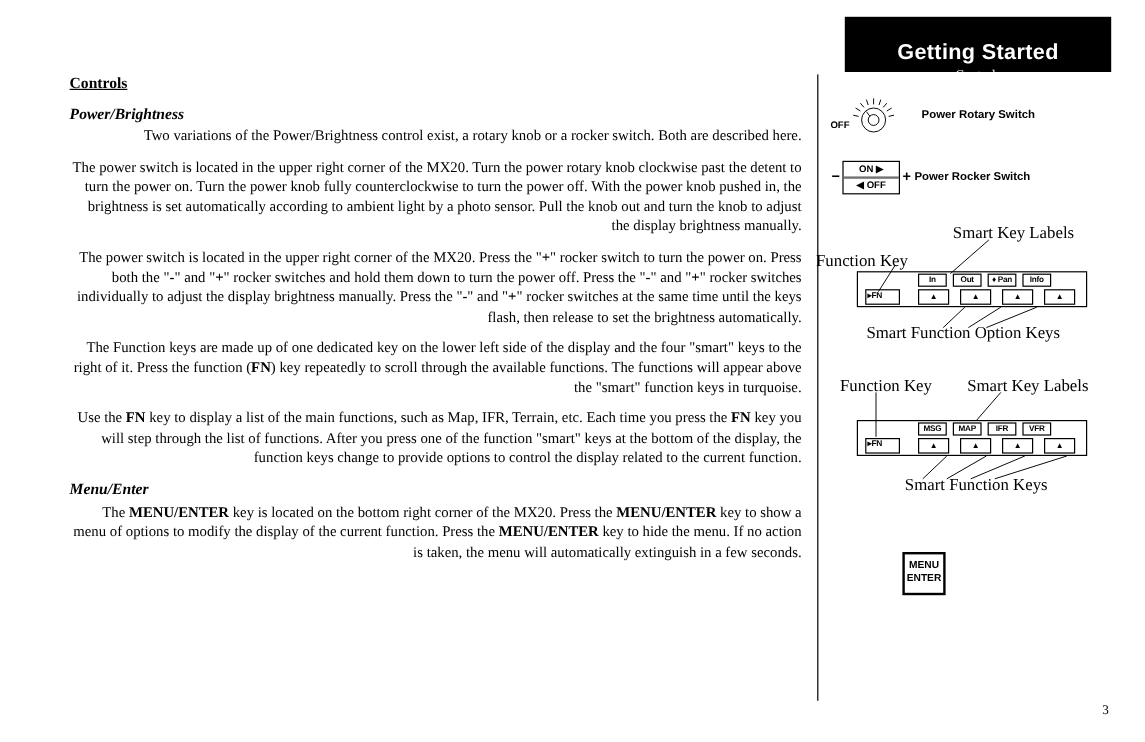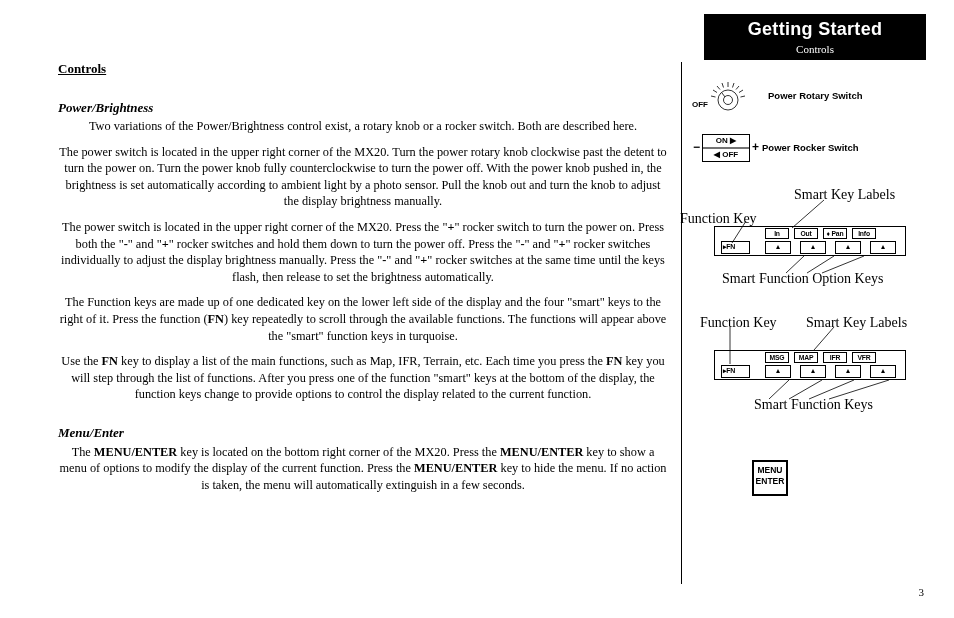--- a/index.html
+++ b/index.html
@@ -22,21 +22,21 @@
   .header-bar {
     position: absolute;
     top: 14px;
     right: 28px;
     width: 222px;
     height: 46px;
     background: #000;
     color: #fff;
     text-align: center;
     box-sizing: border-box;
-    padding-top: 3px;
+    padding-top: 17px;
   }
   .header-title {
     font-family: Arial, Helvetica, sans-serif;
     font-weight: bold;
     font-size: 18px;
     letter-spacing: 0.3px;
   }
   .header-sub {
     font-family: Georgia, serif;
     font-size: 11px;
@@ -53,26 +53,26 @@
     font-weight: bold;
     font-size: 13px;
     text-decoration: underline;
     margin-bottom: 6px;
   }
   .sub-heading {
     font-family: Georgia, serif;
     font-weight: bold;
     font-style: italic;
     font-size: 13px;
-    margin-top: 21px;
+    margin-top: 8px;
     margin-bottom: 2px;
   }
   .para {
     margin: 0 0 9px 0;
-    text-align: center;
+    text-align: right;
   }
   .para b { font-family: Georgia, serif; font-weight: bold; }
   .divider {
     position: absolute;
     top: 62px;
     left: 681px;
     width: 0;
     height: 522px;
     border-left: 0.8px solid #000;
   }

